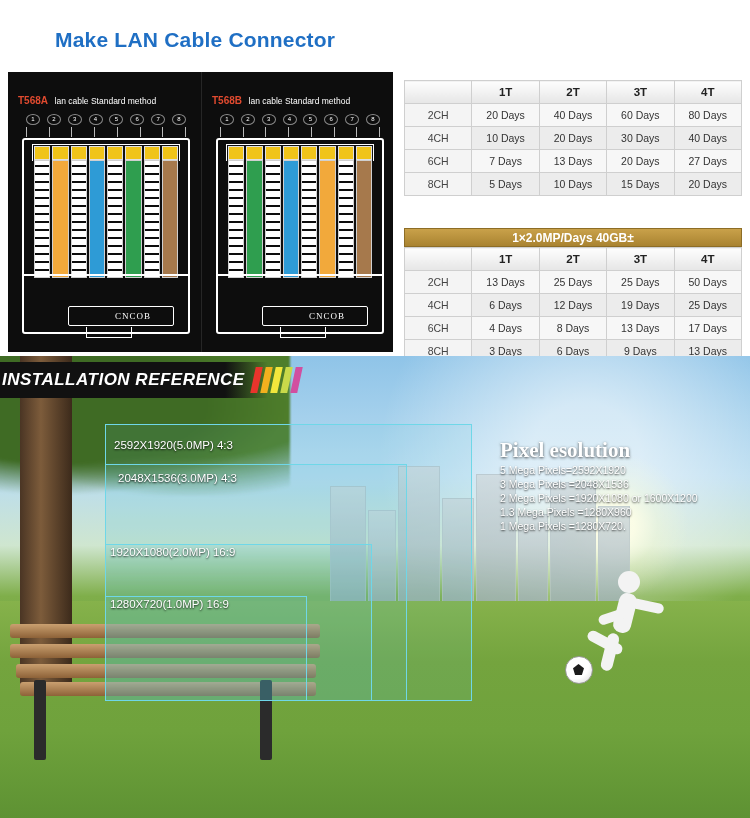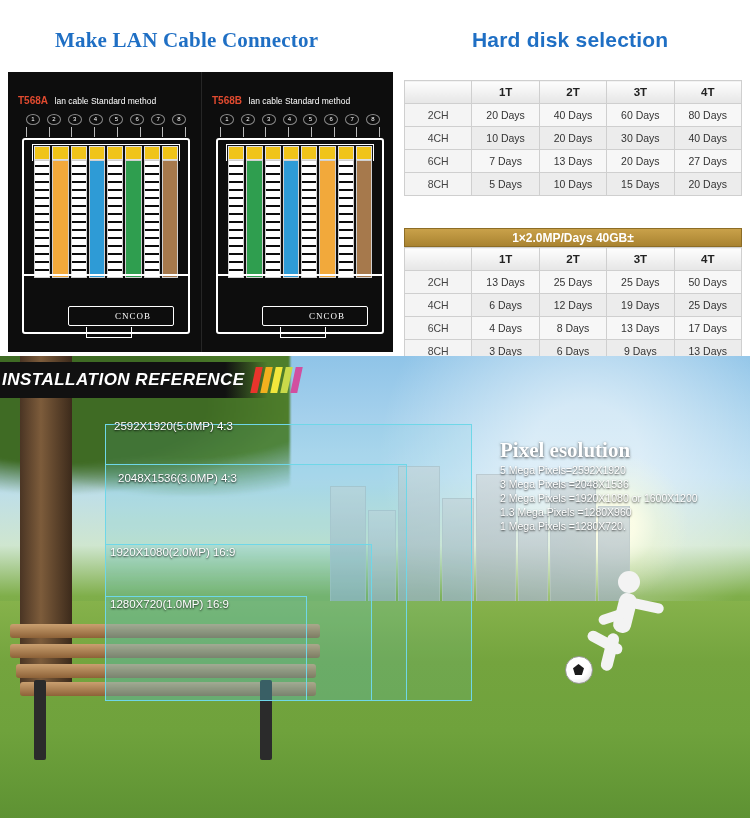--- a/index.html
+++ b/index.html
@@ -14,21 +14,21 @@
 
   
   .heading{
     position:absolute;
     color:#1f6fc4;
     font-size:21px;
     font-weight:bold;
     letter-spacing:.2px;
     white-space:nowrap;
   }
-  #h-lan{left:55px;top:28px;font-family:Liberation Serif, serif;}
+  #h-lan{left:55px;top:28px;}
   #h-hdd{left:472px;top:28px;}
 
   
   .lan-panel{
     position:absolute;left:8px;top:72px;width:385px;height:280px;
     background:#0d0d0d;
   }
   .lan-half{position:absolute;top:0;width:174px;height:280px;}
   .lan-half.a{left:0;}
   .lan-half.b{left:193px;border-left:1px solid #262626;}
@@ -190,21 +190,20 @@
   .figure .head{position:absolute;left:28px;top:0;width:22px;height:22px;border-radius:50%;background:#f3f3f3;}
   .figure .torso{position:absolute;left:26px;top:22px;width:18px;height:40px;background:#f3f3f3;border-radius:8px;transform:rotate(14deg);}
   .figure .limb{position:absolute;background:#f3f3f3;border-radius:6px;}
 </style>
 </head>
 <body>
 
 <div class="page">
 
   <div class="heading" id="h-lan">Make LAN Cable Connector</div>
-  <div class="heading" id="h-hdd">Hard disk selection</div>
 
   <div class="lan-panel">
 
     <div class="lan-half a">
       <div class="std-label">
         <span class="code">T568A</span>
         <span class="txt">lan cable Standard method</span>
       </div>
       <div class="pin-numbers">
         <span>1</span>
@@ -444,21 +443,21 @@
           <i style="background: rgb(201, 217, 74);"></i>
           <i style="background: rgb(209, 79, 160);"></i>
         </div>
     </div>
 
     <div class="res-box" style="left:105px;top:68px;width:365px;height:275px;"></div>
     <div class="res-box" style="left:105px;top:108px;width:300px;height:235px;"></div>
     <div class="res-box" style="left:105px;top:188px;width:265px;height:155px;"></div>
     <div class="res-box" style="left:105px;top:240px;width:200px;height:103px;"></div>
 
-    <div class="res-label" style="left:114px;top:64px;">2592X1920(5.0MP)  4:3</div>
+    <div class="res-label" style="left:114px;top:83px;">2592X1920(5.0MP)  4:3</div>
     <div class="res-label" style="left:118px;top:116px;">2048X1536(3.0MP)  4:3</div>
     <div class="res-label" style="left:110px;top:190px;">1920X1080(2.0MP)  16:9</div>
     <div class="res-label" style="left:110px;top:242px;">1280X720(1.0MP)  16:9</div>
 
     <div class="pixel-info">
       <div class="pixel-title">Pixel esolution</div>
       <div class="pixel-line">5 Mega Pixels=2592X1920</div>
       <div class="pixel-line">3 Mega Pixels =2048X1536</div>
       <div class="pixel-line">2 Mega Pixels =1920X1080 or 1600X1200</div>
       <div class="pixel-line">1.3 Mega Pixels =1280X960</div>

